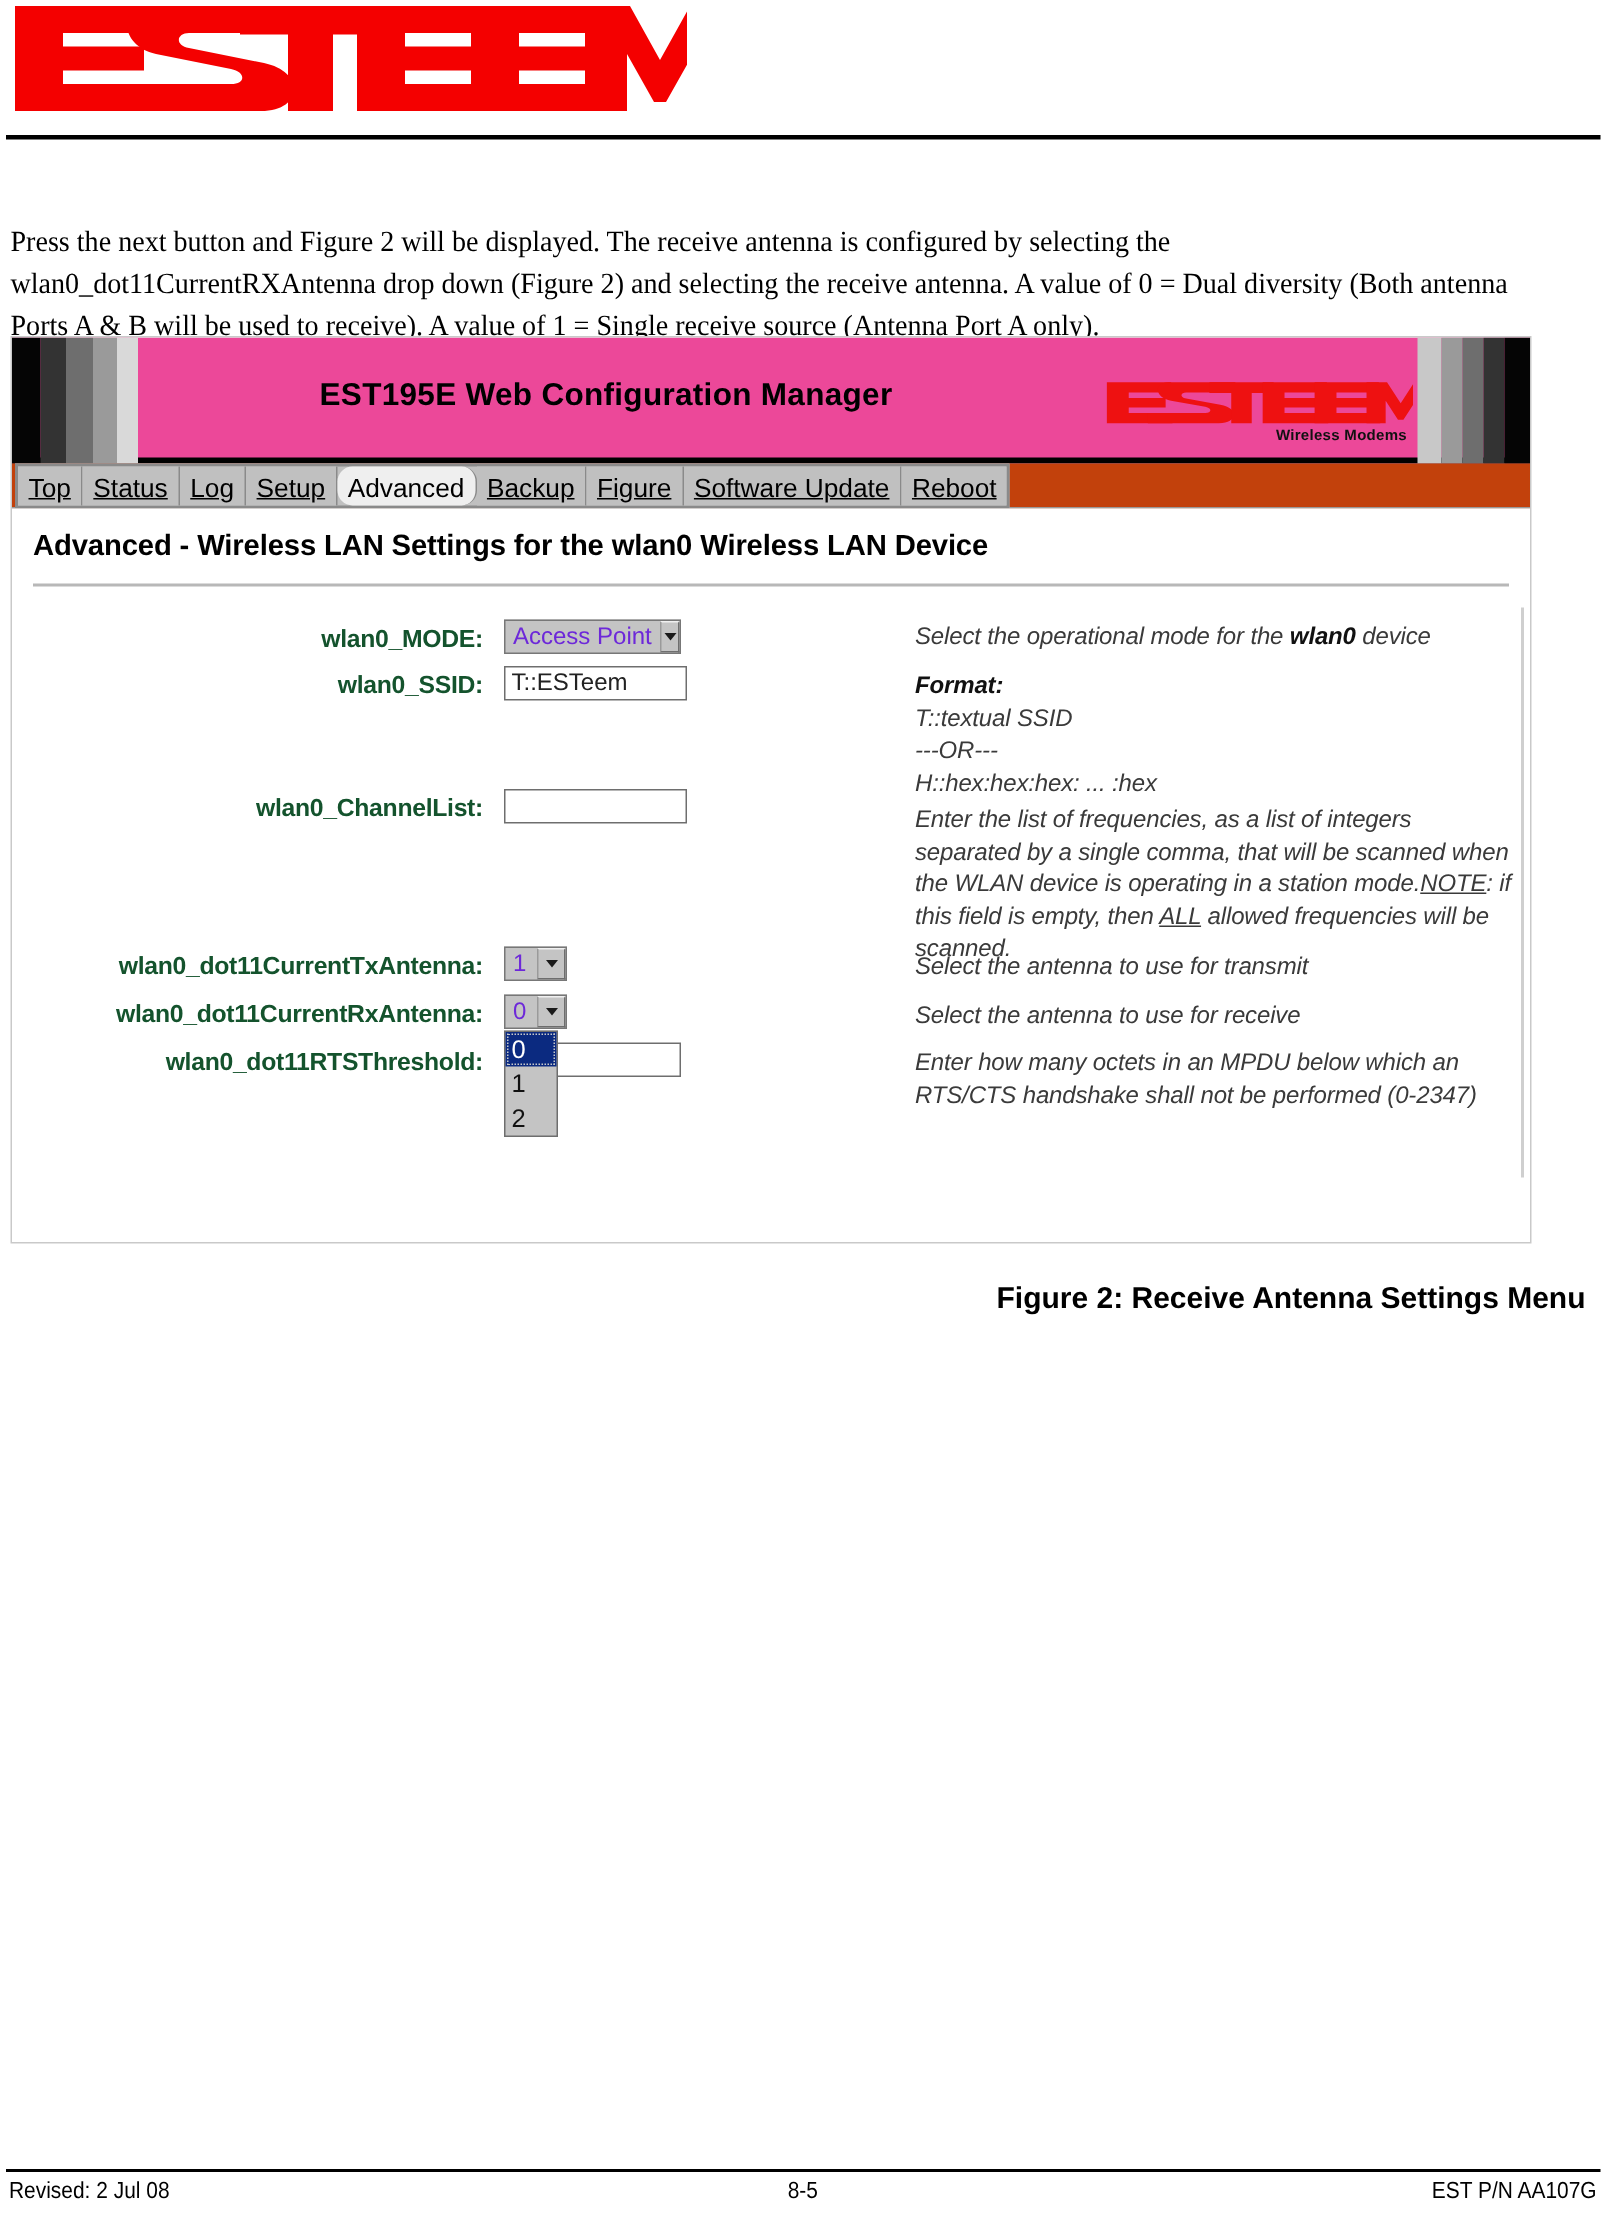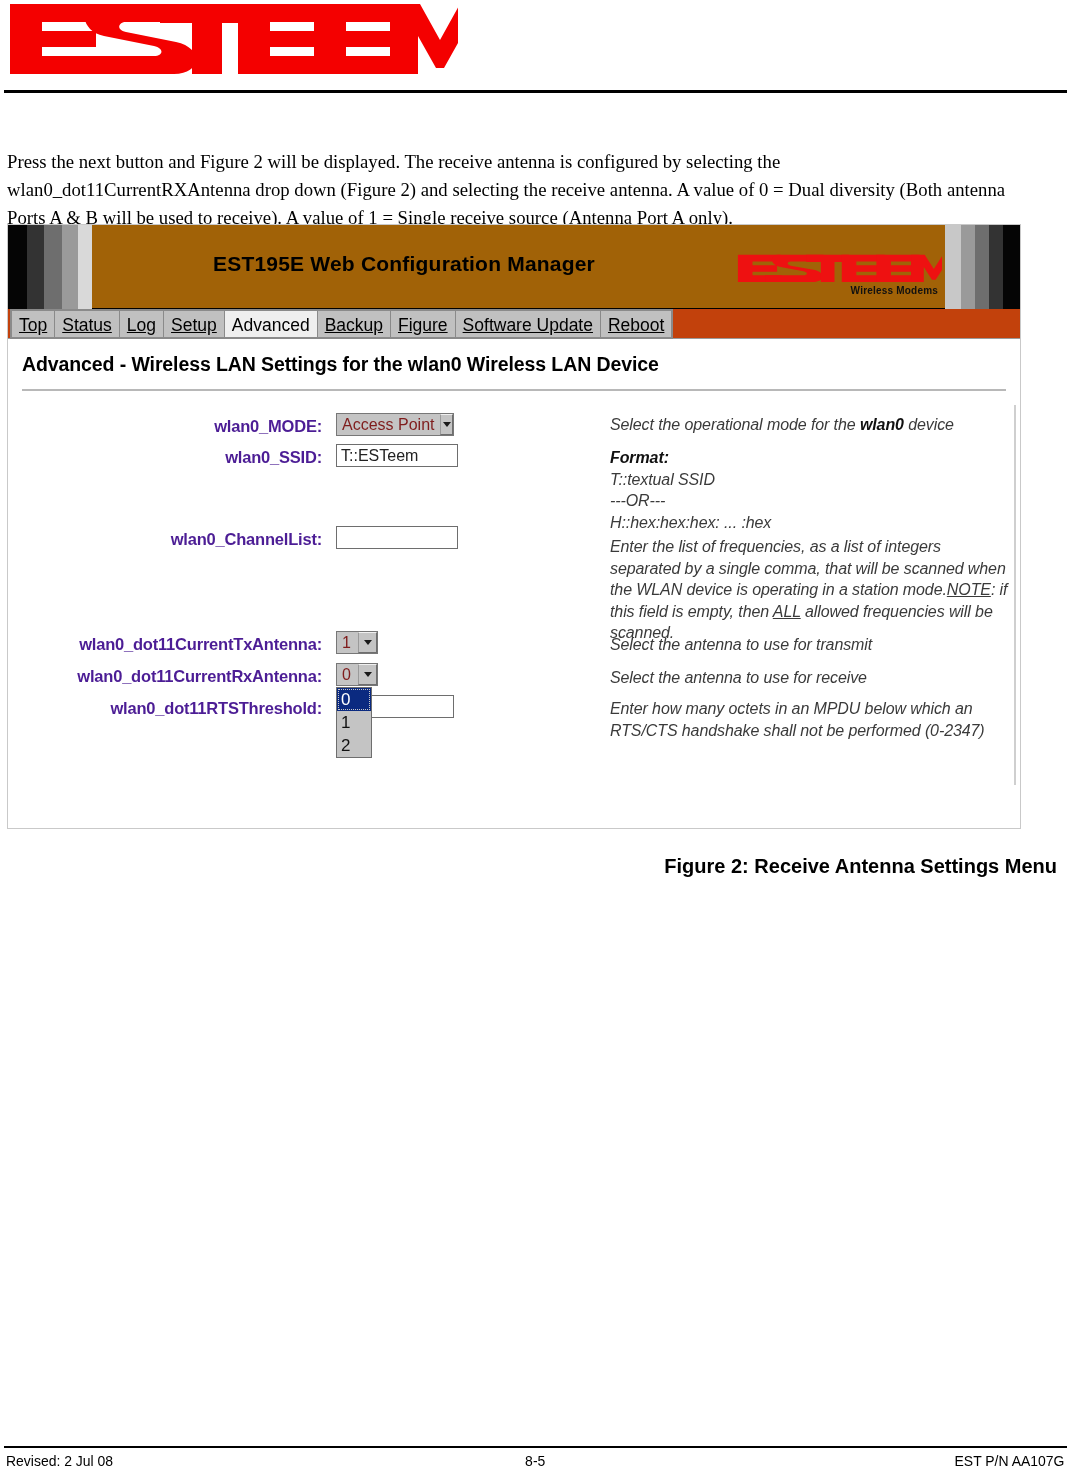--- a/index.html
+++ b/index.html
@@ -72,22 +72,22 @@
     width: 1014px; height: 605px;
     background: #ffffff;
     border: 1px solid #c9c9c9;
     overflow: hidden;
     font-family: "Liberation Sans", sans-serif;
   }
   
   .shot-banner {
     position: relative;
     height: 84px;
-    background: #a16207;
-    border-bottom: 1px solid #000000;
+    background: #ec4899;
+    border-bottom: 4px solid #000000;
   }
   .stripes-left, .stripes-right {
     position: absolute; top: 0; height: 84px;
     display: flex;
   }
   .stripes-left { left: 0; }
   .stripes-right { right: 0; }
   .stripe { height: 100%; }
   .banner-title {
     position: absolute;
@@ -132,20 +132,21 @@
     background: #c0c0c0;
     border-right: 1px solid #8a8a8a;
     text-decoration: underline;
     white-space: nowrap;
     cursor: pointer;
   }
   .nav-tab:last-child { border-right: none; }
   .nav-tab.active {
     background: #efefef;
     text-decoration: none;
+    border-radius: 10px;
   }
 
   
   .shot-body {
     position: relative;
     padding: 10px 14px 0 14px;
     background: #fff;
     height: 489px;
   }
   .shot-h1 {
@@ -173,35 +174,35 @@
   
   .form-area {
     position: relative;
     margin-top: 14px;
     height: 380px;
   }
   .frow { position: absolute; display: flex; align-items: flex-start; }
   .flabel {
     font-size: 16.5px; font-weight: bold;
     text-align: right;
-    color: #4c1d95;
+    color: #14532d;
     letter-spacing: -0.2px;
     white-space: nowrap;
     padding-top: 2px;
   }
   .fctl { margin-left: 7px; position: relative; }
 
   .sel {
     display: inline-flex;
     align-items: center;
     background: #c4c4c4;
     border: 1px solid #777;
     height: 23px;
     font-size: 16px;
-    color: #7f1d1d;
+    color: #6d28d9;
     padding: 0 0 0 5px;
     cursor: pointer;
   }
   .sel .sel-val { padding-right: 6px; white-space: nowrap; }
   .sel .sel-arrow {
     width: 19px; height: 21px;
     background: #c4c4c4;
     border-left: 1px solid #9a9a9a;
     border-top: 1px solid #f0f0f0;
     border-bottom: 1px solid #6e6e6e;

